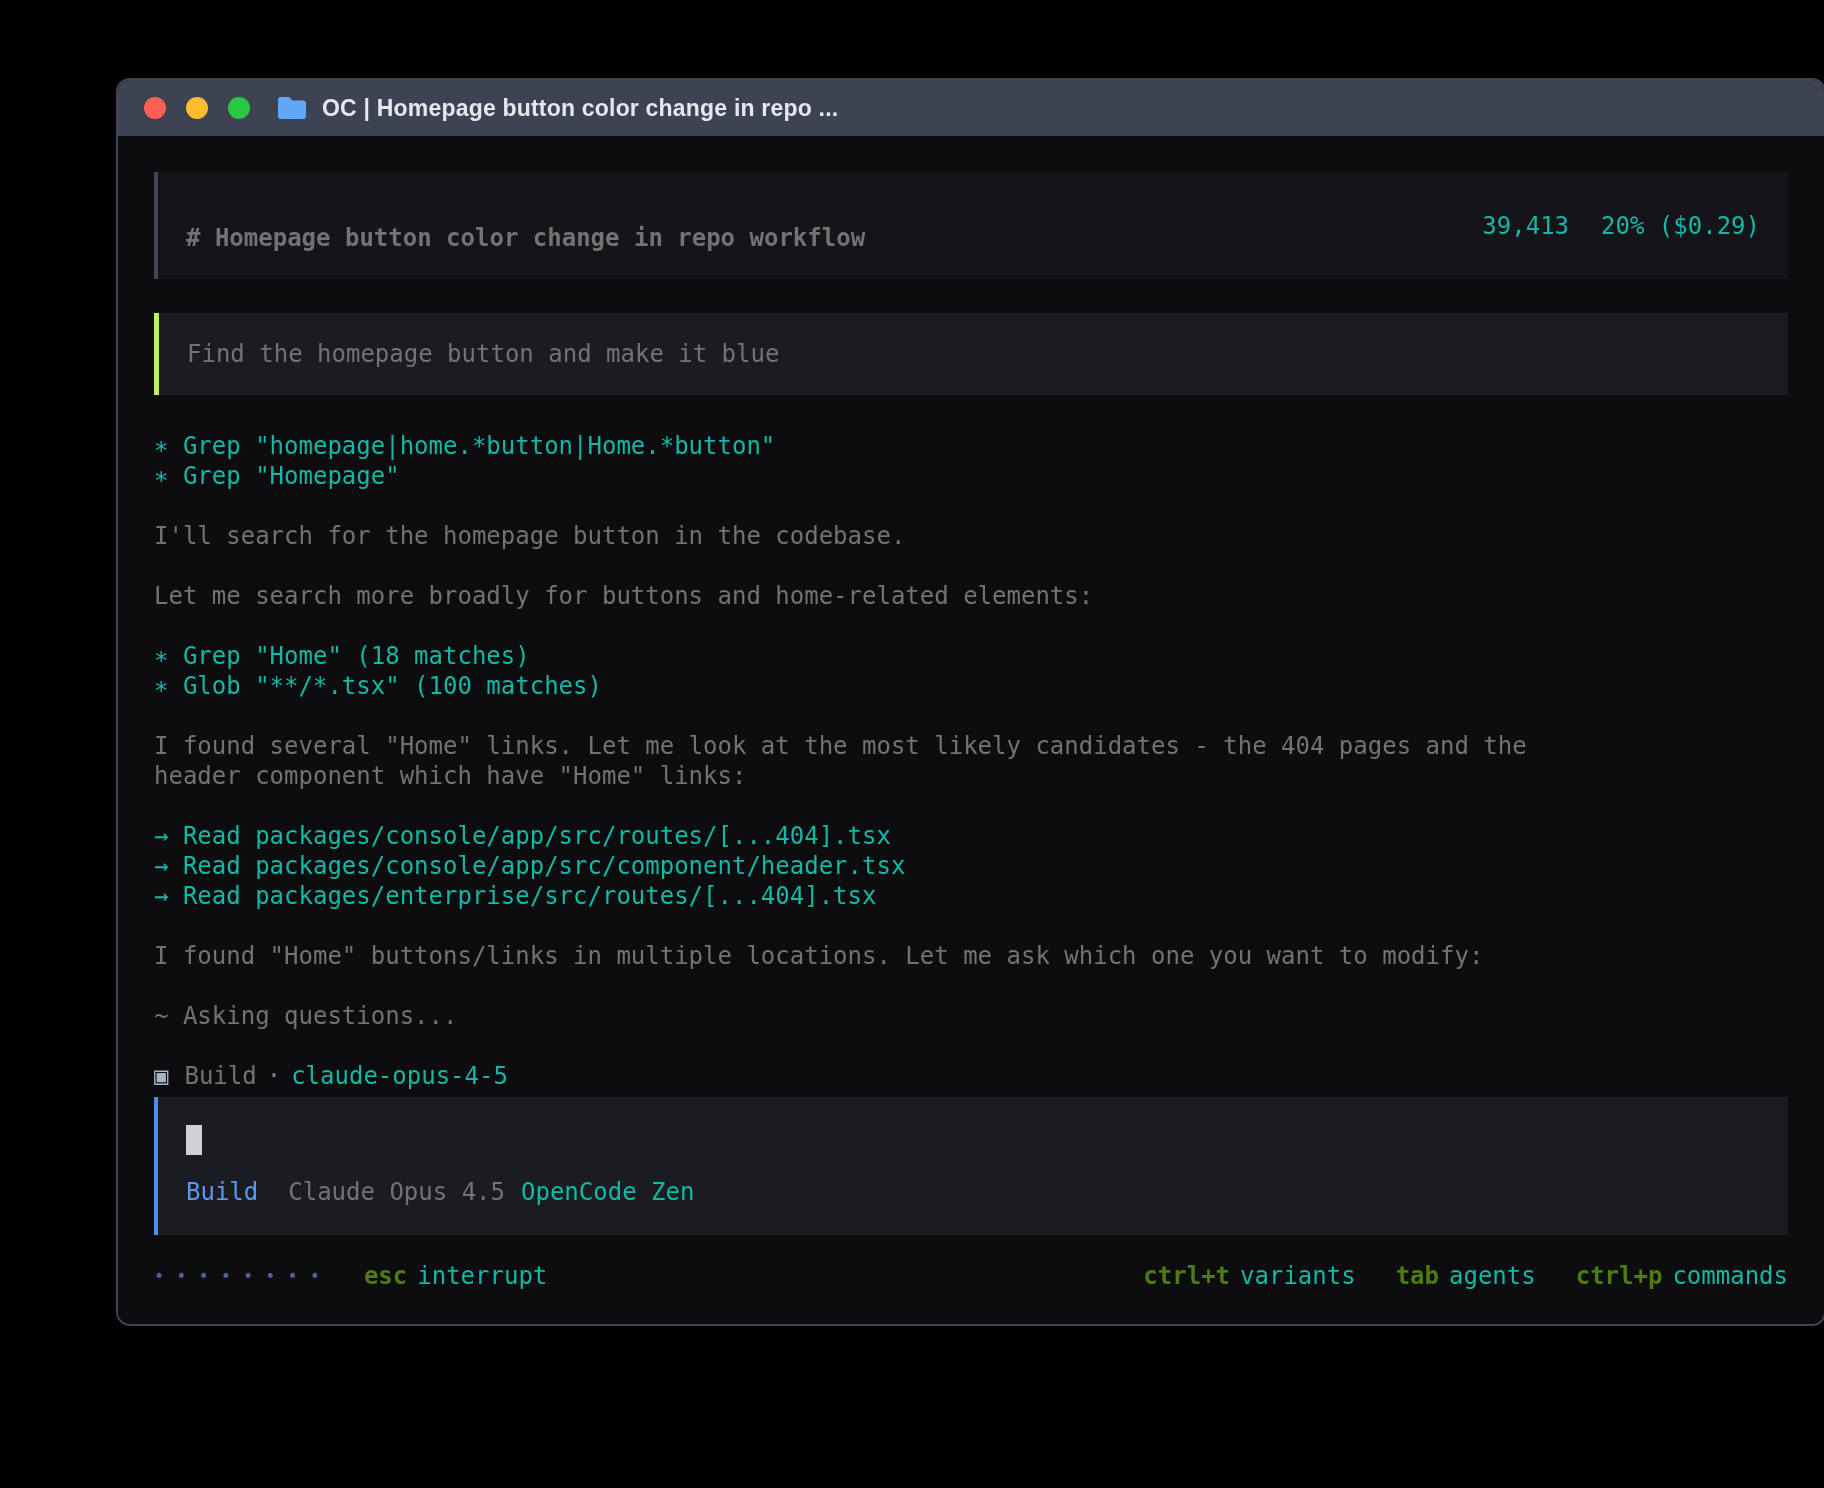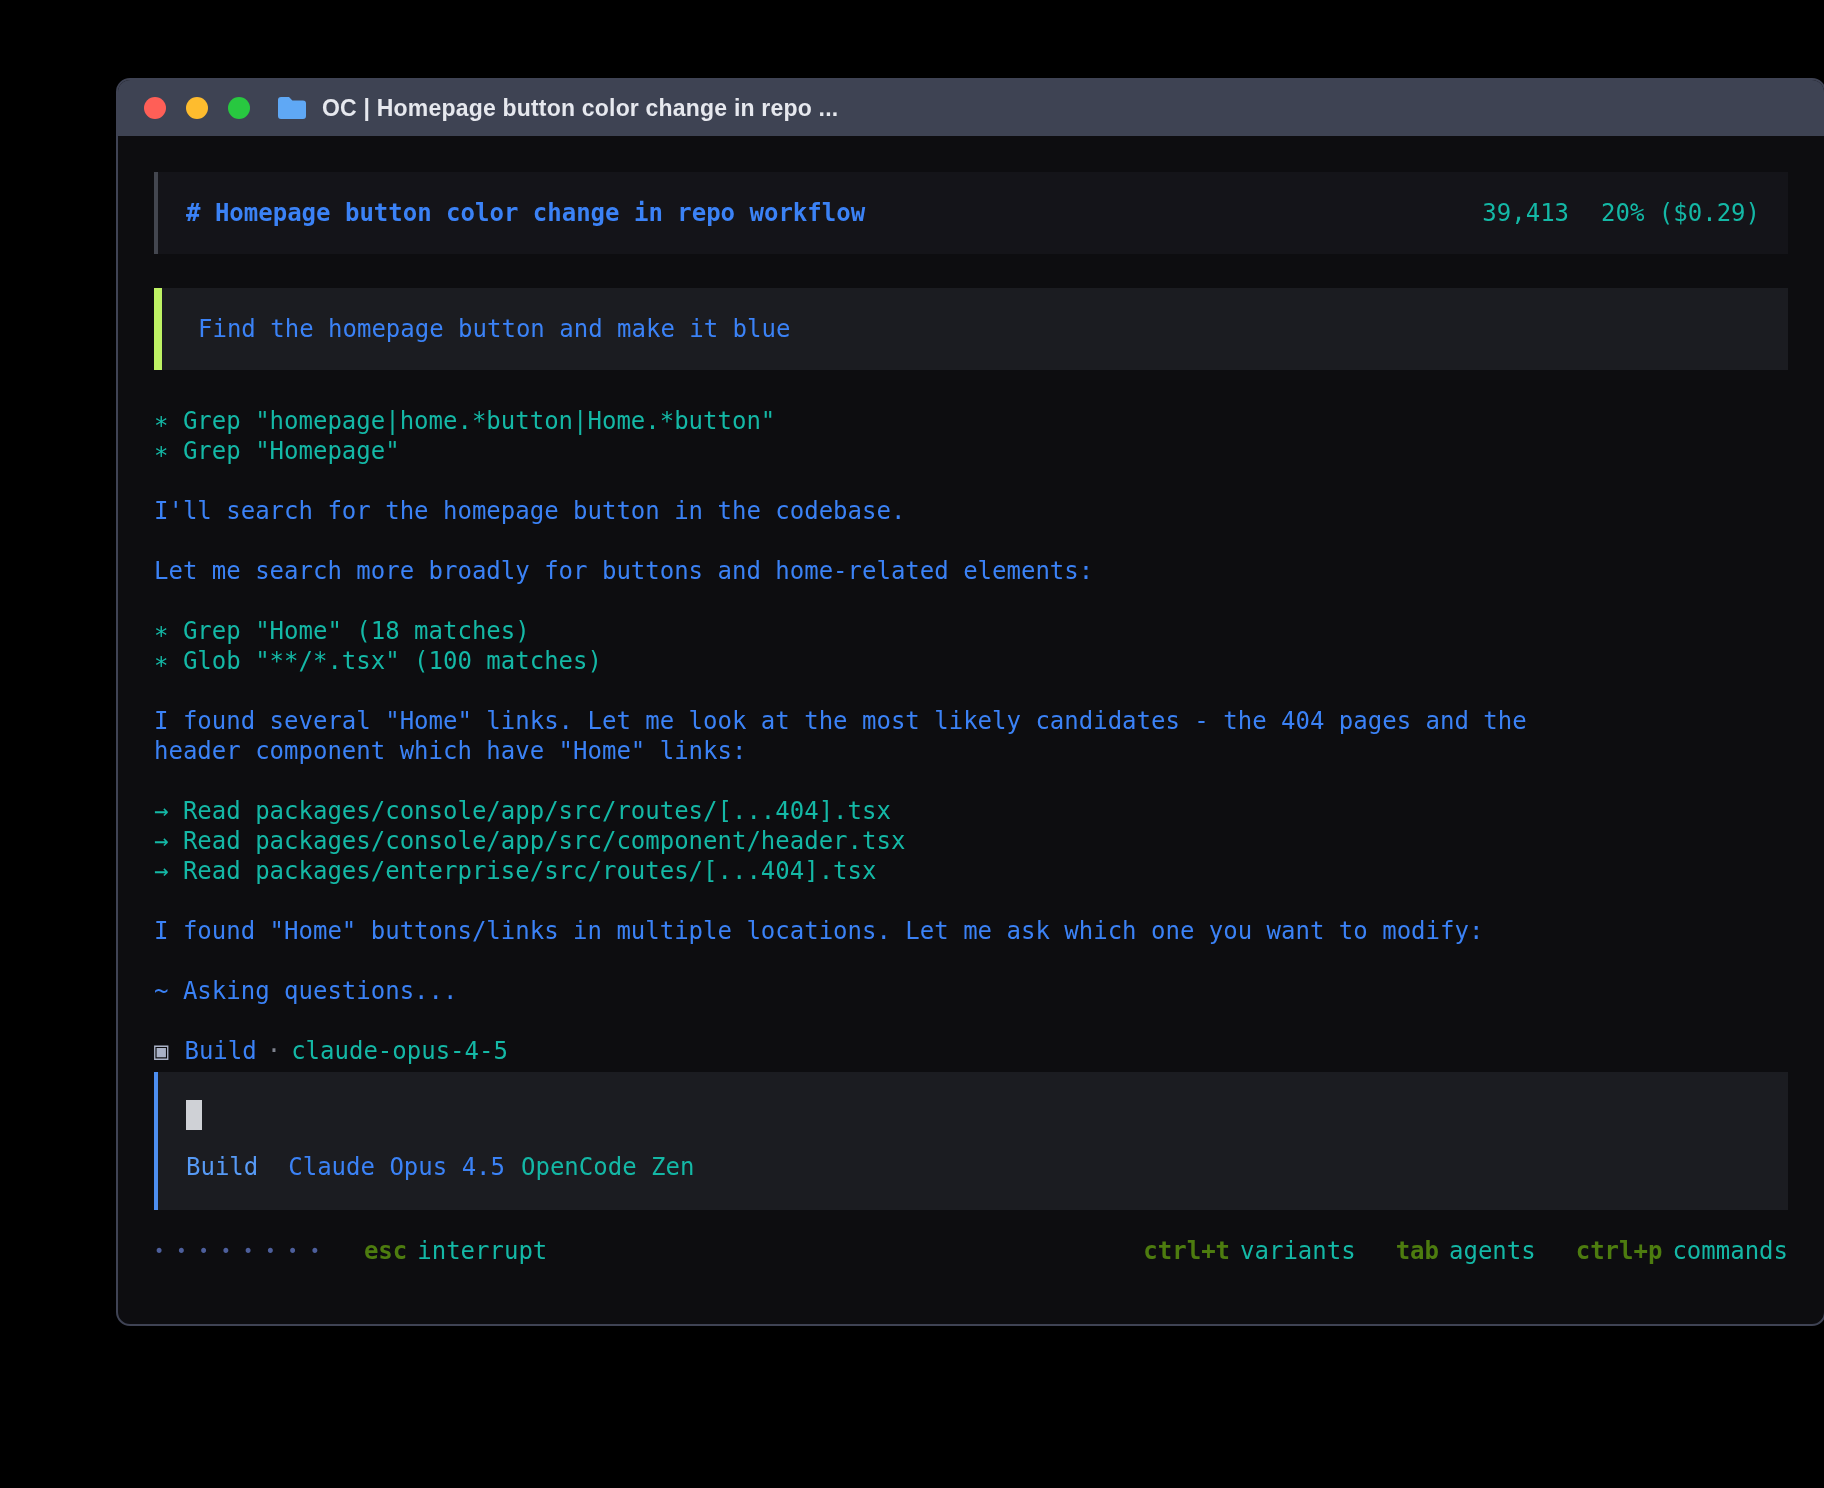--- a/index.html
+++ b/index.html
@@ -23,35 +23,35 @@
   .light.green  { background:#28c840; }
   .folder { display:inline-flex; margin-right:14px; }
   .wtitle { color:#e6e8ee; font-weight:bold; font-size:23px; letter-spacing:.2px; }
 
   
   .term {
     padding:36px 36px 28px 36px;
     font-family:"DejaVu Sans Mono", monospace;
     font-size:24px; line-height:30px; color:#dfe1e6;
   }
-  .white { color:#3b82f6; }
+  .white { color:#737373;margin-top:25px; }
   .gray  { color:#14b8a6; }
   .blue  { color:#579af5; }
   .bold  { font-weight:bold; }
 
   .header-box {
     background:#141419; border-left:4px solid #43464f;
     padding:26px 28px; display:flex; justify-content:space-between;
     align-items:center; margin-bottom:34px;
   }
   .header-stats { display:flex; gap:32px; }
 
   .user-box {
-    background:#1b1c21; border-left:8px solid #bef264;
-    padding:26px 36px; margin-bottom:36px;
+    background:#1b1c21; border-left:5px solid #bef264;
+    padding:26px 28px; margin-bottom:36px;
   }
 
   .block { margin-bottom:30px; }
   .wrapcap { max-width:1450px; }
 
   .status-line .agent-icon { color:#a9b1c6; margin-right:16px; }
   .status-line .sep { color:#7d818d; margin:0 10px; }
 
   .input-box {
     background:#1b1c21; border-left:4px solid #4d8ef0;

